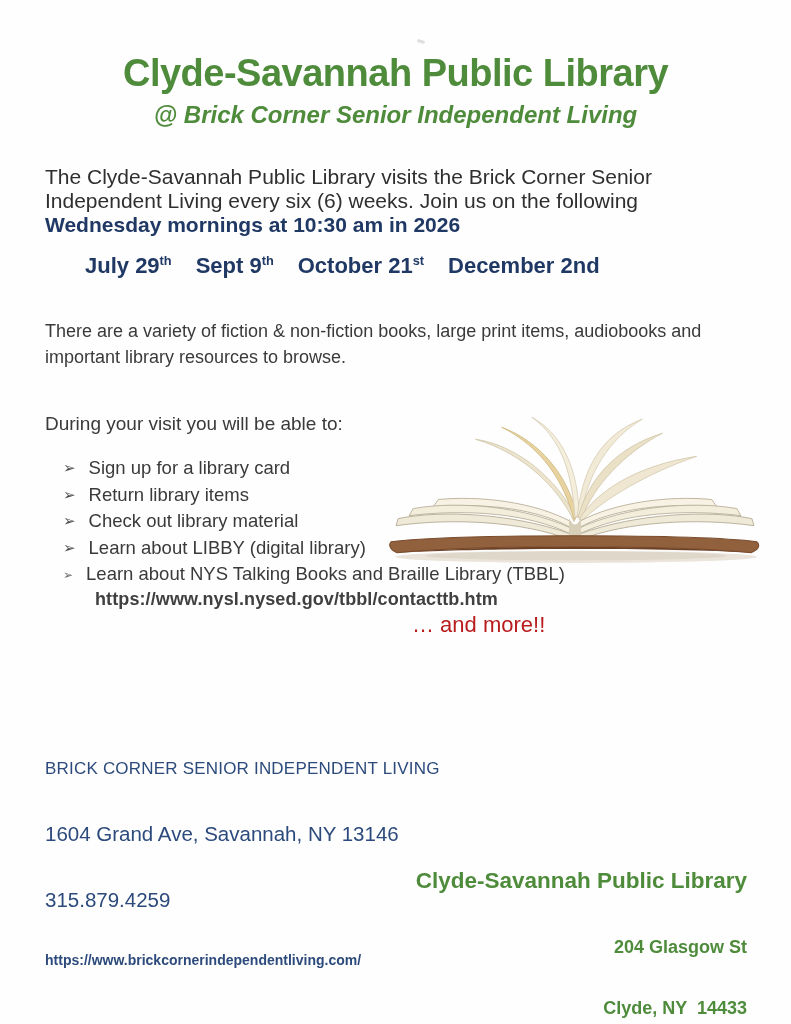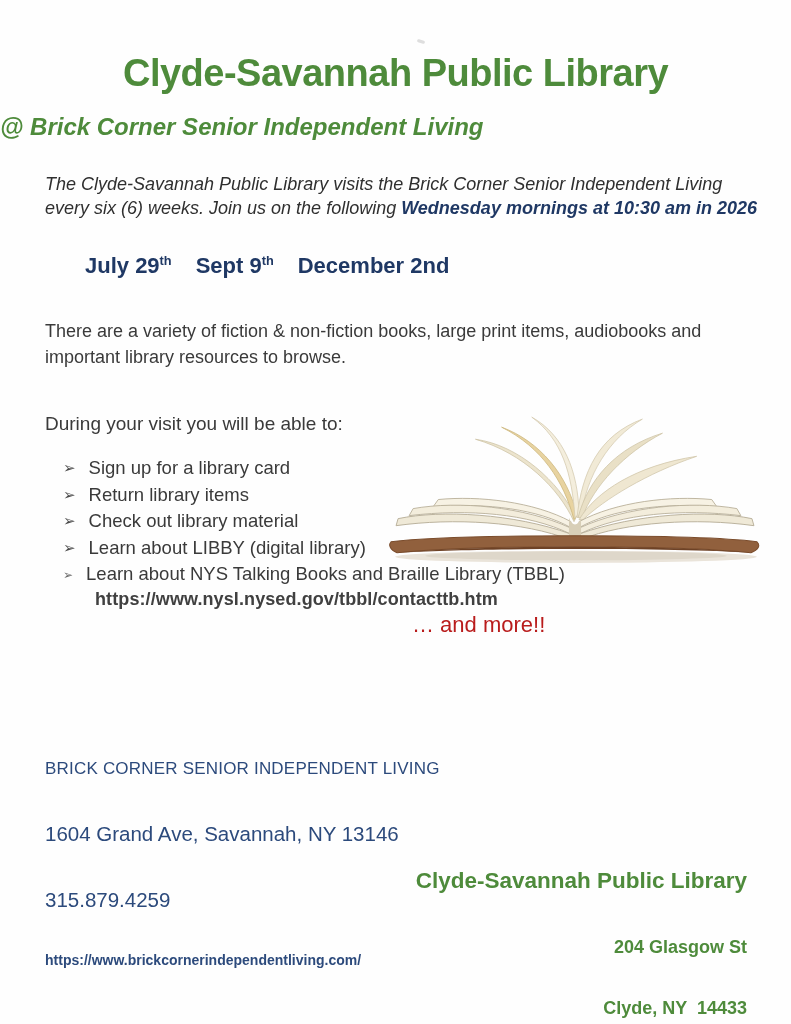--- a/index.html
+++ b/index.html
@@ -21,46 +21,46 @@
     position: absolute;
     top: 52px; left: 0; right: 0;
     text-align: center;
     font-size: 38px;
     font-weight: bold;
     letter-spacing: -0.5px;
     color: #4e8b3b;
   }
   .subtitle {
     position: absolute;
-    top: 113px; left: 0; right: 0;
+    top: 101px; left: 0; right: 0;
+    text-align: center;
     font-size: 24px;
     font-weight: bold;
     font-style: italic;
     color: #4e8b3b;
   }
 
   .scan-speck {
     position: absolute;
     top: 40px; left: 417px;
     width: 8px; height: 3px;
     background: #cccccc;
     border-radius: 2px;
     transform: rotate(18deg);
     opacity: .65;
   }
 
   
   .intro {
     position: absolute;
-    top: 172px; left: 45px;
+    top: 165px; left: 45px;
     width: 712px;
-    font-size: 18px;
+    font-size: 21px;
     line-height: 24px;
     color: #2f2f2f;
-    font-style: italic;
   }
   .intro .hl {
     font-weight: bold;
     color: #1f3864;
   }
 
   
   .dates {
     position: absolute;
     top: 253px; left: 85px;
@@ -185,20 +185,21 @@
   <div class="subtitle">@ Brick Corner Senior Independent Living</div>
 
   <div class="intro">
     <span>The Clyde-Savannah Public Library visits the Brick Corner Senior Independent Living every</span>
     <span>six (6) weeks. Join us on the following </span><span class="hl">Wednesday mornings at 10:30 am in 2026</span>
   </div>
 
   <div class="dates">
     <span><span>July 29</span><sup>th</sup></span>
     <span><span>Sept 9</span><sup>th</sup></span>
+    <span><span>October 21</span><sup>st</sup></span>
     <span><span>December 2nd</span><sup></sup></span>
   </div>
 
   <div class="variety">There are a variety of fiction &amp; non-fiction books, large print items, audiobooks and important library resources to browse.</div>
 
   <div class="visit-heading">During your visit you will be able to:</div>
 
   <ul class="bullets">
     <li>
         <span class="arrow">➢</span>

